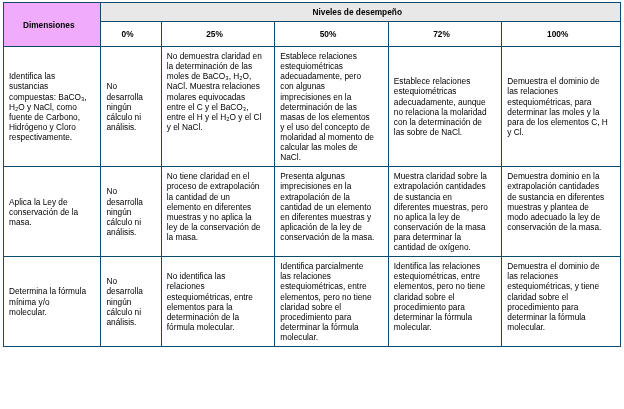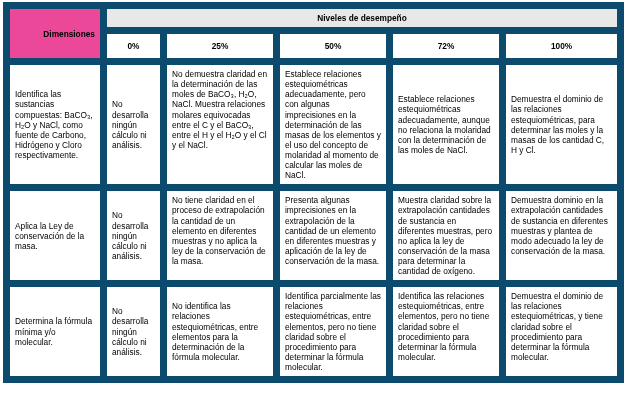--- a/index.html
+++ b/index.html
@@ -18,33 +18,33 @@
     box-sizing: border-box;
     padding: 2px 3px 0 3px;
   }
   table.rubric {
     border-collapse: collapse;
     table-layout: fixed;
     width: 618px;
     border: 1px solid #000;
   }
   table.rubric td, table.rubric th {
-    border: 7px solid #0c4a6e;
+    border: 1px solid #0c4a6e;
     vertical-align: top;
-    padding: 4px 5px 4px 5px;
+    padding: 4px 12px 4px 5px;
     font-size: 8.3px;
     line-height: 1.22;
     color: #000;
   }
   .hdr-dim {
-    text-align: right;
+    text-align: center;
     vertical-align: middle !important;
     font-weight: bold;
     font-size: 10.5px;
-    background: #ec4899;
+    background: #f0abfc;
   }
   .hdr-levels {
     text-align: center;
     vertical-align: middle !important;
     font-weight: bold;
     font-size: 10.5px;
     background: #e8e8e8;
   }
   .hdr-pct {
     text-align: center;
@@ -100,22 +100,22 @@
         <td class="hdr-pct">50%</td>
         <td class="hdr-pct">72%</td>
         <td class="hdr-pct">100%</td>
       </tr>
 
       <tr>
         <td class="dim-cell">Identifica las sustancias compuestas: BaCO₃, H₂O y NaCl, como fuente de Carbono, Hidrógeno y Cloro respectivamente.</td>
         <td class="lvl-cell">No desarrolla ningún cálculo ni análisis.</td>
         <td class="lvl-cell top">No demuestra claridad en la determinación de las moles de BaCO₃, H₂O, NaCl. Muestra relaciones molares equivocadas entre el C y el BaCO₃, entre el H y el H₂O y el Cl y el NaCl.</td>
         <td class="lvl-cell top">Establece relaciones estequiométricas adecuadamente, pero con algunas imprecisiones en la determinación de las masas de los elementos y el uso del concepto de molaridad al momento de calcular las moles de NaCl.</td>
-        <td class="lvl-cell">Establece relaciones estequiométricas adecuadamente, aunque no relaciona la molaridad con la determinación de las moles de NaCl.</td>
-        <td class="lvl-cell">Demuestra el dominio de las relaciones estequiométricas, para determinar las moles y la masas de los cantidad C, H y Cl.</td>
+        <td class="lvl-cell">Establece relaciones estequiométricas adecuadamente, aunque no relaciona la molaridad con la determinación de las sobre de NaCl.</td>
+        <td class="lvl-cell">Demuestra el dominio de las relaciones estequiométricas, para determinar las moles y la para de los elementos C, H y Cl.</td>
       </tr>
 
       <tr>
         <td class="dim-cell">Aplica la Ley de conservación de la masa.</td>
         <td class="lvl-cell">No desarrolla ningún cálculo ni análisis.</td>
         <td class="lvl-cell top">No tiene claridad en el proceso de extrapolación la cantidad de un elemento en diferentes muestras y no aplica la ley de la conservación de la masa.</td>
         <td class="lvl-cell top">Presenta algunas imprecisiones en la extrapolación de la cantidad de un elemento en diferentes muestras y aplicación de la ley de conservación de la masa.</td>
         <td class="lvl-cell top">Muestra claridad sobre la extrapolación cantidades de sustancia en diferentes muestras, pero no aplica la ley de conservación de la masa para determinar la cantidad de oxígeno.</td>
         <td class="lvl-cell top">Demuestra dominio en la extrapolación cantidades de sustancia en diferentes muestras y plantea de modo adecuado la ley de conservación de la masa.</td>
       </tr>

